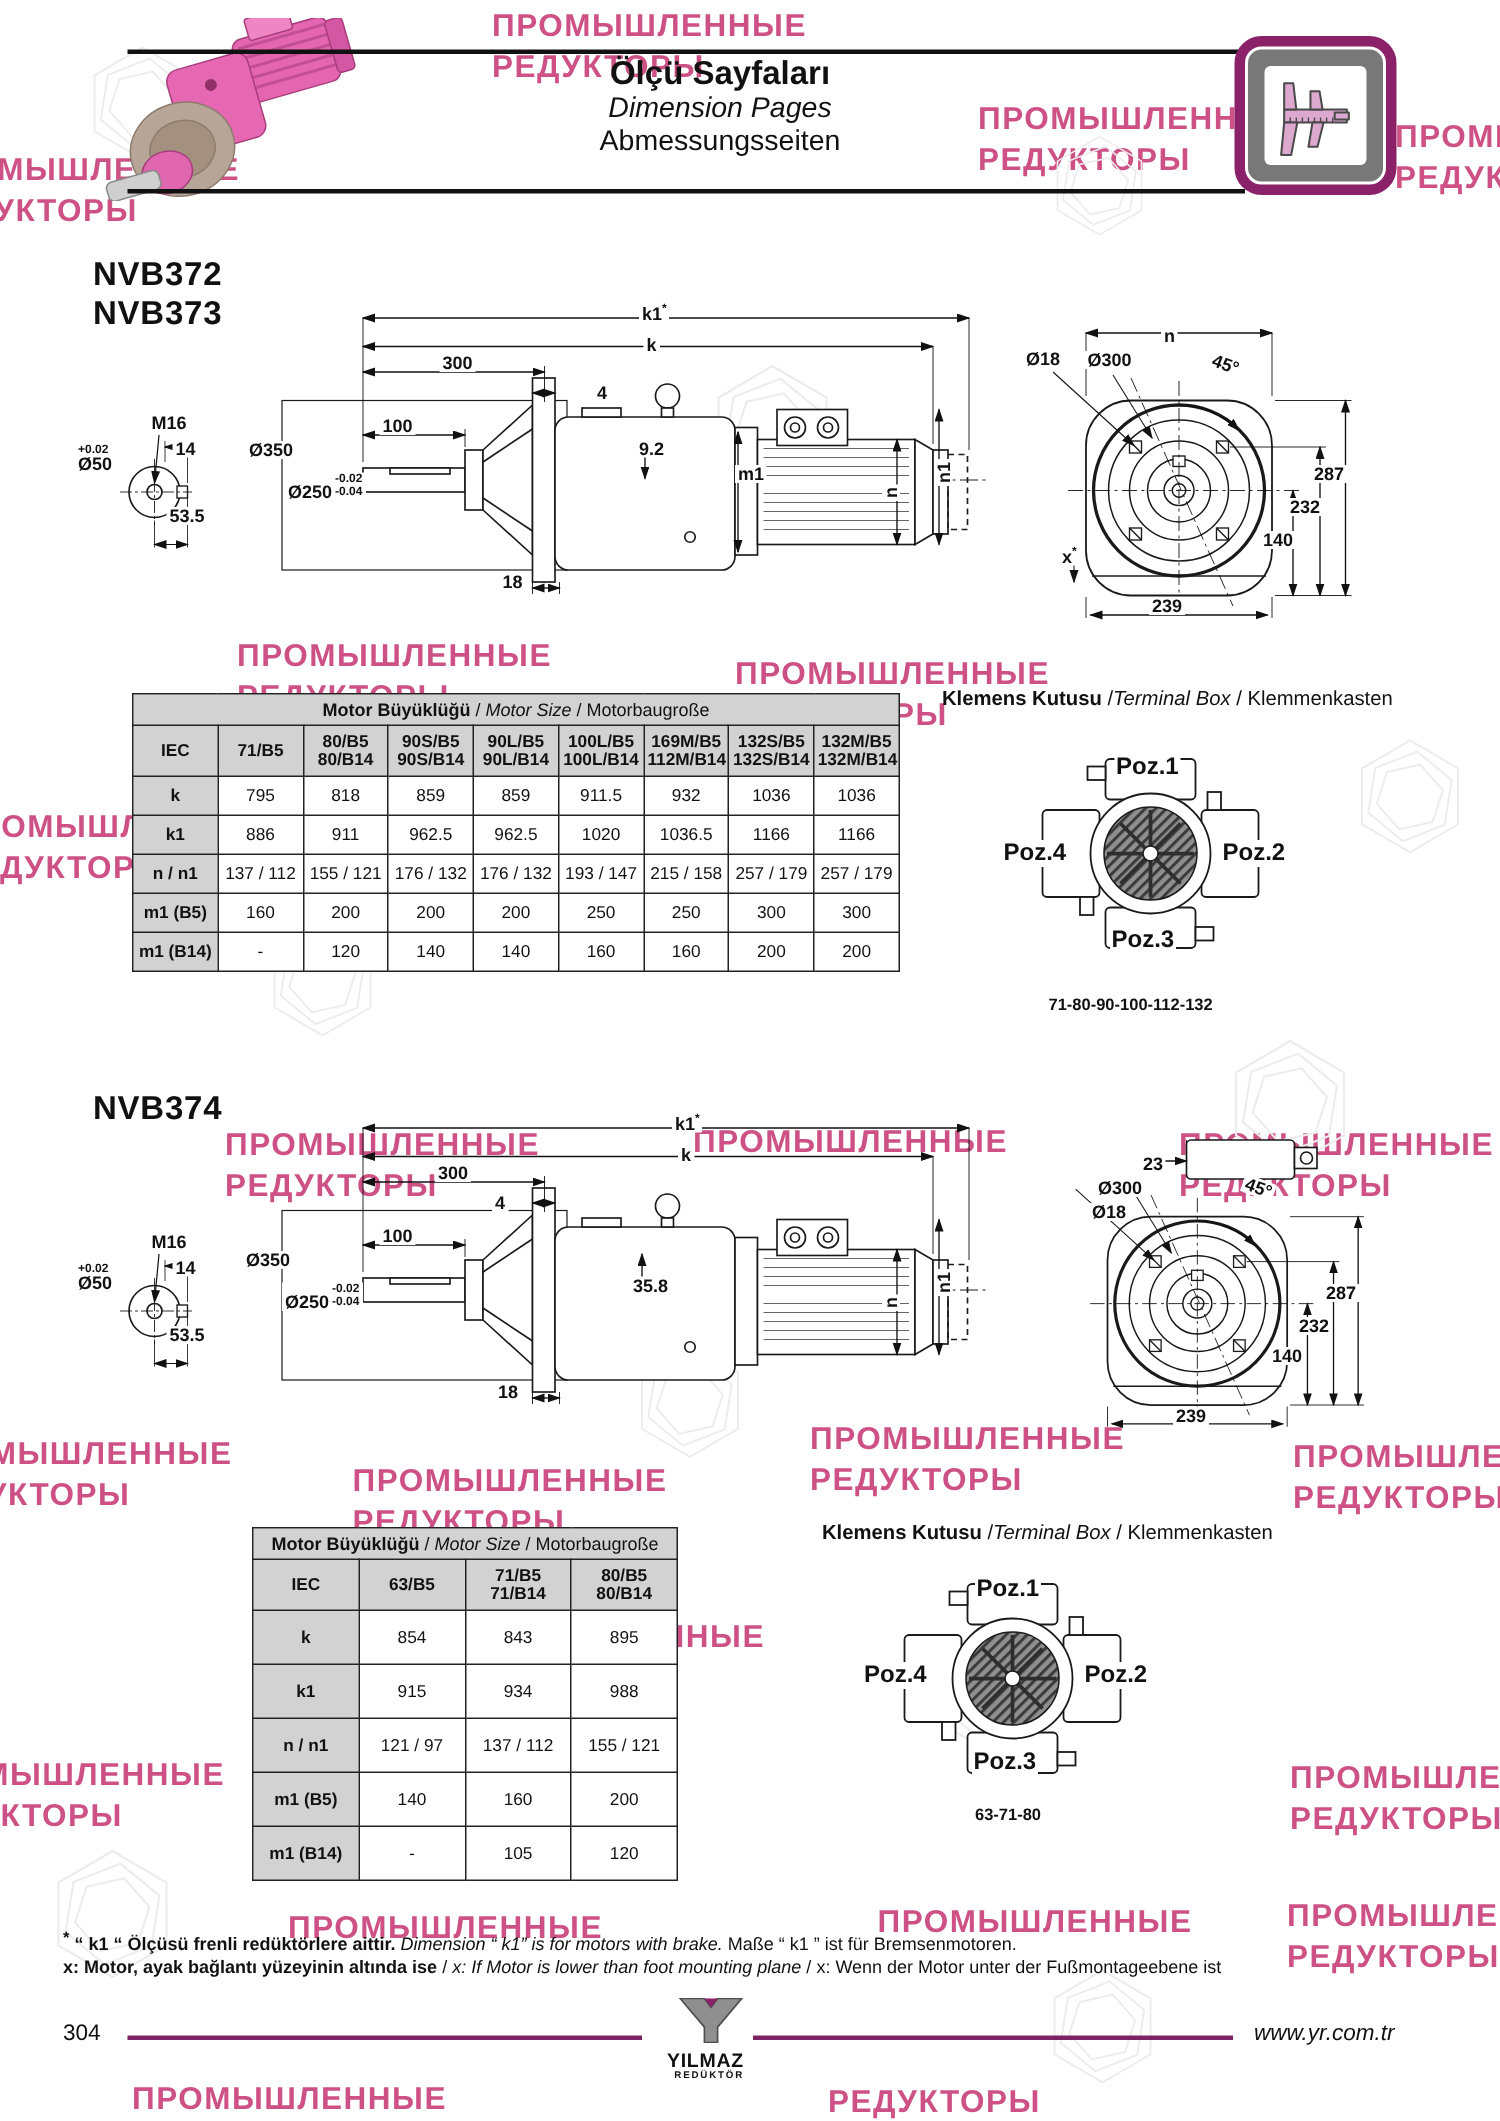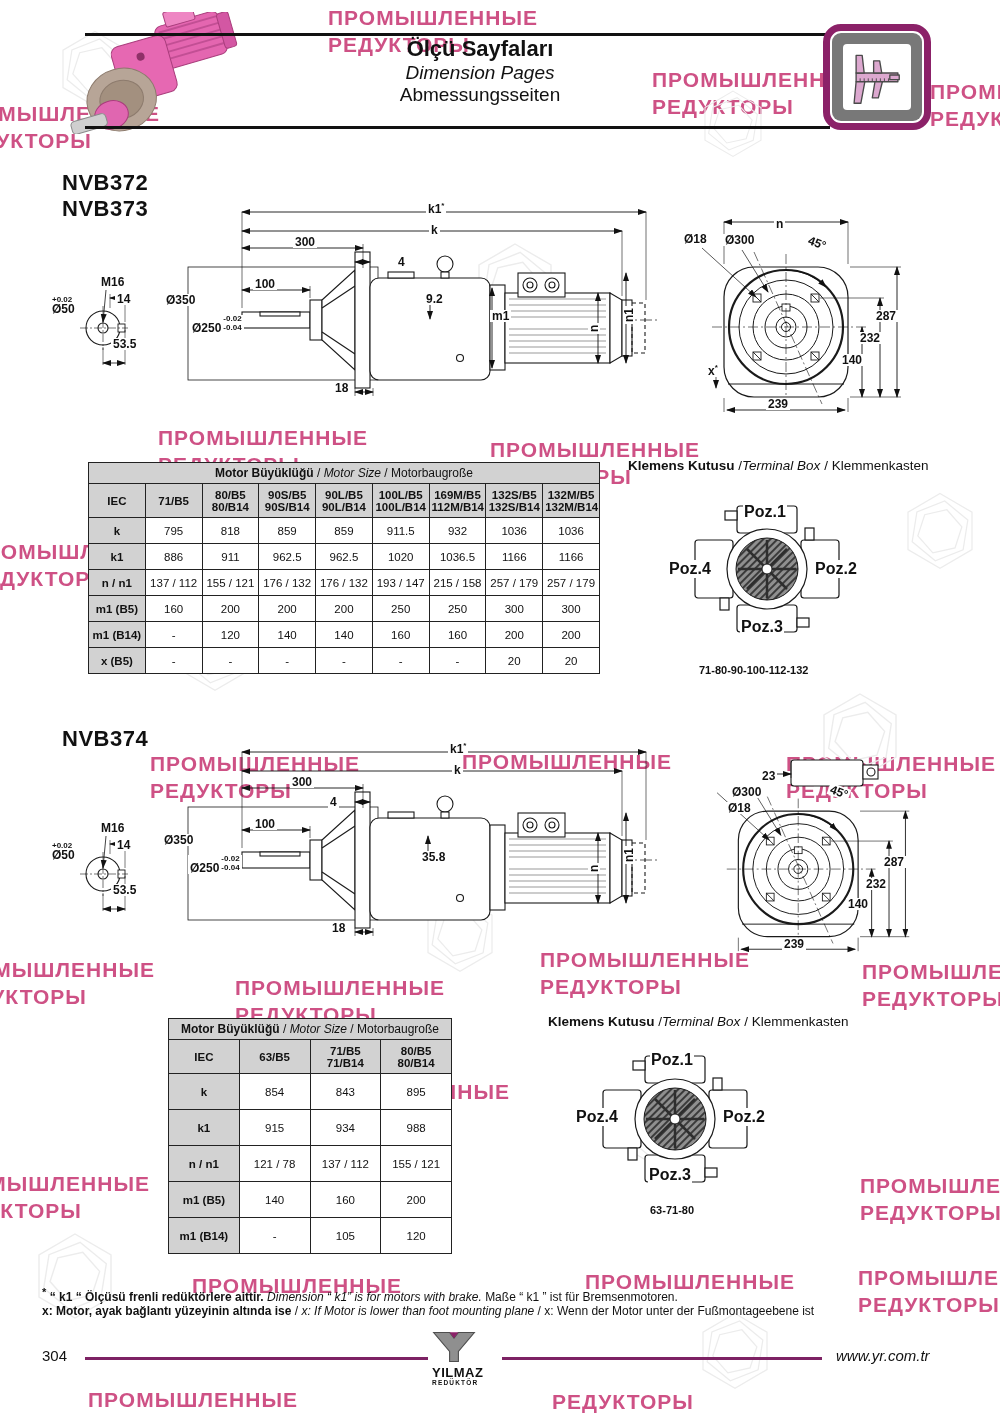--- a/index.html
+++ b/index.html
@@ -35,21 +35,21 @@
   .poz{position:absolute;font-size:16px;font-weight:bold;z-index:3;background:#fff;padding:0 1px}
   .cap{position:absolute;font-size:11px;font-weight:bold;z-index:3}
   .fnote{position:absolute;font-size:12px;z-index:3;white-space:nowrap}
   .fnote sup{font-size:11px;font-weight:bold}
   .pageno{position:absolute;font-size:15px;z-index:3}
   .url{position:absolute;font-size:15px;font-style:italic;z-index:3}
   .fline{position:absolute;height:3px;background:#7d2264;z-index:2}
   .iconframe{position:absolute;left:823px;top:24px;width:108px;height:106px;border:7px solid #8b2168;border-radius:18px;background:#fff;z-index:3}
   .icongray{position:absolute;inset:2px;background:#787878;border-radius:9px}
   .iconwhite{position:absolute;inset:11px;background:#fff;border-radius:4px;display:flex;align-items:center;justify-content:center}
-  .logo{position:absolute;left:432px;top:1332px;width:64px;text-align:left;z-index:3}
+  .logo{position:absolute;left:432px;top:1332px;width:64px;text-align:right;z-index:3}
   .logo .nm{font-size:13px;font-weight:bold;letter-spacing:.5px;line-height:1}
   .logo .sb{font-size:6.5px;font-weight:bold;letter-spacing:1.2px;line-height:1.2}
 </style>
 </head>
 <body>
 
 <div id="page">
 
 <svg width="0" height="0" style="position:absolute" aria-hidden="true">
   <defs>
@@ -428,31 +428,20 @@
           <td class="t-l">m1 (B14)</td>
           <td class="t-v">-</td>
           <td class="t-v">120</td>
           <td class="t-v">140</td>
           <td class="t-v">140</td>
           <td class="t-v">160</td>
           <td class="t-v">160</td>
           <td class="t-v">200</td>
           <td class="t-v">200</td>
         </tr>
-        <tr>
-          <td class="t-l">x (B5)</td>
-          <td class="t-v">-</td>
-          <td class="t-v">-</td>
-          <td class="t-v">-</td>
-          <td class="t-v">-</td>
-          <td class="t-v">-</td>
-          <td class="t-v">-</td>
-          <td class="t-v">20</td>
-          <td class="t-v">20</td>
-        </tr>
       </tbody>
     </table>
 
 <div class="kk" style="left:628px;top:458px">
   <b>Klemens Kutusu</b>
   <span>/</span><i>Terminal Box</i>
   <span>/</span>
   <span>Klemmenkasten</span>
 </div>
 <svg class="draw" style="left:692px;top:496px" width="150" height="150">
@@ -534,21 +523,21 @@
           <td class="t-v">895</td>
         </tr>
         <tr>
           <td class="t-l">k1</td>
           <td class="t-v">915</td>
           <td class="t-v">934</td>
           <td class="t-v">988</td>
         </tr>
         <tr>
           <td class="t-l">n / n1</td>
-          <td class="t-v">121 / 78</td>
+          <td class="t-v">121 / 97</td>
           <td class="t-v">137 / 112</td>
           <td class="t-v">155 / 121</td>
         </tr>
         <tr>
           <td class="t-l">m1 (B5)</td>
           <td class="t-v">140</td>
           <td class="t-v">160</td>
           <td class="t-v">200</td>
         </tr>
         <tr>

